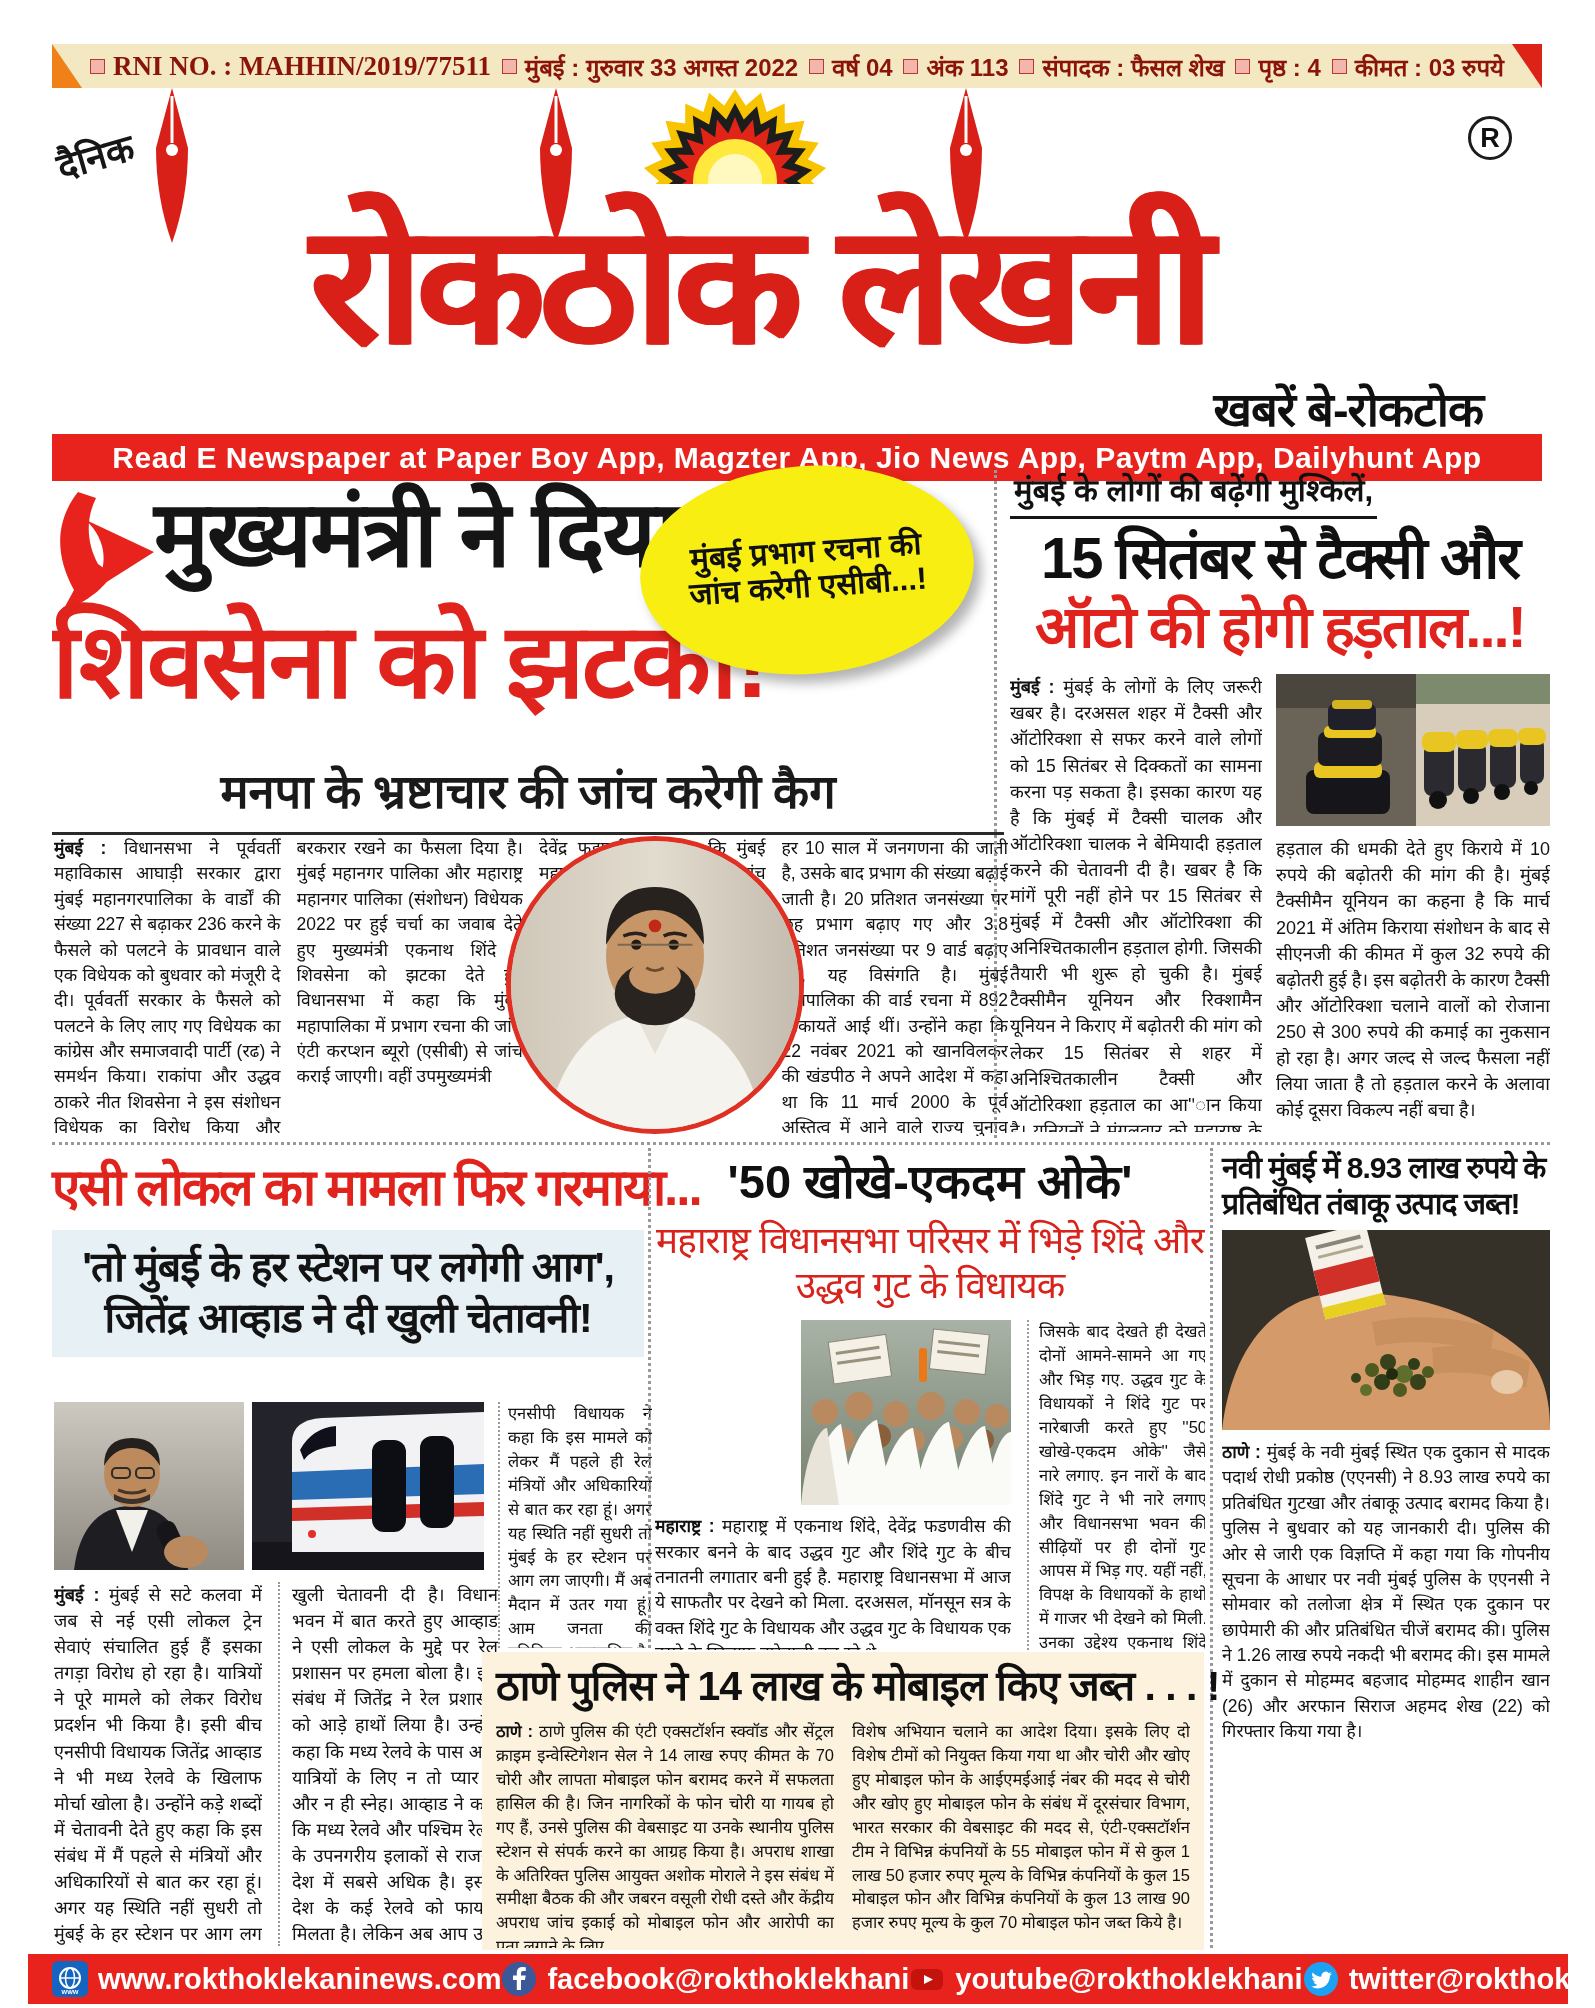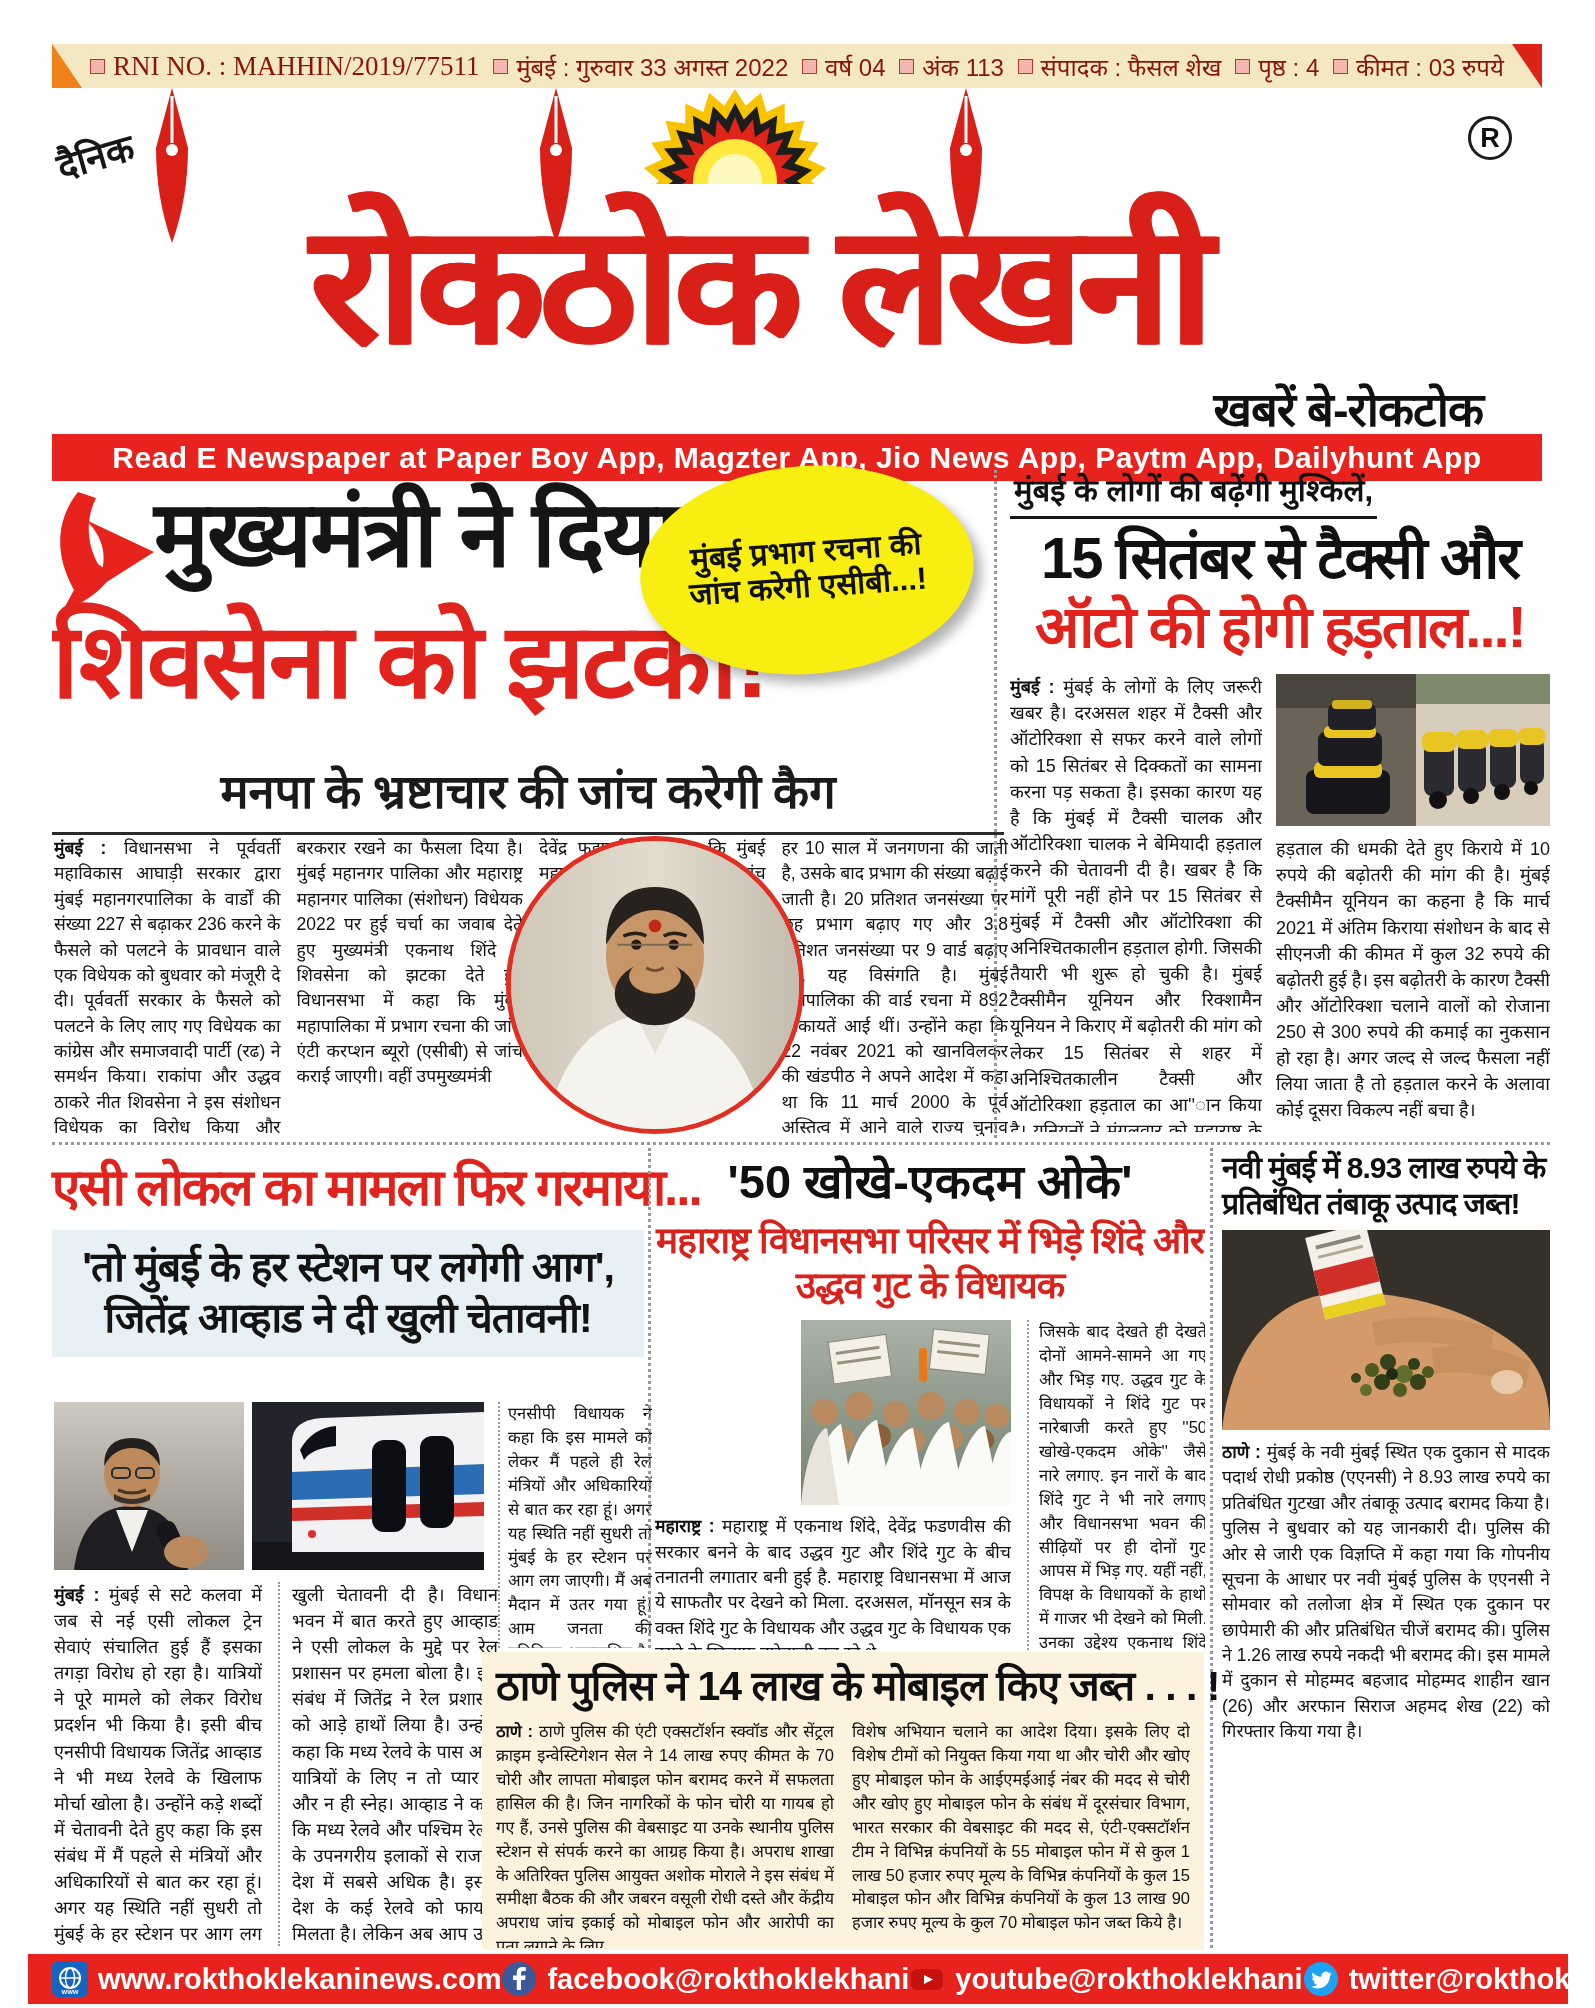--- a/index.html
+++ b/index.html
@@ -1,21 +1,21 @@
 <!DOCTYPE html>
 <html><head>
 <meta charset="utf-8">
 <style>
   html,body{margin:0;padding:0;background:#e9e9e9;}
   .page{position:relative;width:1595px;height:2008px;margin:0 auto;background:#ffffff;overflow:hidden;
         font-family:"Liberation Sans","DejaVu Sans",sans-serif;color:#111;}
   
   .topbar{position:absolute;left:52px;top:44px;width:1490px;height:44px;background:#f3e8c2;
           display:flex;align-items:center;justify-content:space-between;padding:0 38px;box-sizing:border-box;
-          font-weight:normal;color:#8a1408;}
+          font-weight:bold;color:#8a1408;}
   .topbar .item{display:flex;align-items:center;gap:8px;font-size:24px;white-space:nowrap;}
   .topbar .item.rni{font-size:27px;font-family:"Liberation Serif","DejaVu Serif",serif;}
   .sq{display:inline-block;width:13px;height:13px;background:#f2b6ac;border:1px solid #b5392c;}
   .tri-l{position:absolute;left:0;top:0;width:0;height:0;border-bottom:44px solid #f08018;border-right:30px solid transparent;}
   .tri-r{position:absolute;right:0;top:0;width:0;height:0;border-top:44px solid #dd2217;border-left:30px solid transparent;}
   
   .daily{position:absolute;left:56px;top:130px;font-size:37px;font-weight:800;color:#161616;transform:rotate(-16deg);}
   .nib{position:absolute;top:88px;width:48px;height:155px;}
   .sun-wrap{position:absolute;left:640px;top:86px;width:190px;height:98px;overflow:hidden;}
   .np-title{position:absolute;left:50px;top:128px;width:1420px;height:315px;line-height:315px;text-align:center;
@@ -64,21 +64,21 @@
   .ac-h{margin:0;font-size:51px;font-weight:900;color:#e0231c;text-align:center;white-space:nowrap;letter-spacing:-2px;}
   .ac-sub{margin-top:10px;background:#e7f1f5;padding:12px 0;font-size:41px;font-weight:900;line-height:1.25;
           text-align:center;color:#131313;letter-spacing:-1px;}
   .ac-photo1{position:absolute;left:2px;top:252px;width:190px;height:168px;}
   .ac-photo2{position:absolute;left:200px;top:252px;width:232px;height:168px;}
   .ac-c3{position:absolute;left:446px;top:252px;width:144px;height:246px;font-size:16.5px;border-left:2px dotted #999;padding-left:8px;}
   .ac-c1{position:absolute;left:2px;top:432px;width:208px;height:364px;}
   .ac-c2{position:absolute;left:226px;top:432px;width:206px;height:364px;border-left:2px dotted #999;padding-left:12px;}
   .kh{position:absolute;left:655px;top:1148px;width:550px;height:502px;overflow:hidden;}
   .kh-h{margin:0;font-size:47px;font-weight:900;text-align:center;color:#101010;}
-  .kh-sub{margin:6px 0 0;font-size:37px;font-weight:700;text-align:center;color:#d8231c;line-height:1.22;letter-spacing:-1px;}
+  .kh-sub{margin:6px 0 0;font-size:37px;font-weight:400;text-align:center;color:#d8231c;line-height:1.22;letter-spacing:-1px;}
   .kh-row{position:relative;margin-top:12px;height:340px;}
   .kh-photo{position:absolute;left:146px;top:0;width:210px;height:185px;}
   .kh-c1{position:absolute;left:0;top:194px;width:356px;height:142px;font-size:17.5px;}
   .kh-c2{position:absolute;left:372px;top:0;width:168px;height:338px;font-size:16.5px;border-left:2px dotted #999;padding-left:10px;}
   .tob{position:absolute;left:1222px;top:1150px;width:328px;height:800px;}
   .tob-h{margin:0;font-size:30px;font-weight:900;line-height:1.2;color:#101010;letter-spacing:-1px;}
   .tob-photo{width:328px;height:200px;margin-top:8px;}
   .tob-body{margin-top:10px;height:394px;font-size:17.5px;}
   .mob{position:absolute;left:482px;top:1652px;width:722px;height:298px;background:#fcf2de;box-sizing:border-box;padding:4px 14px;}
   .mob-h{margin:0;font-size:41px;font-weight:900;text-align:center;color:#101010;white-space:nowrap;letter-spacing:-1px;}

